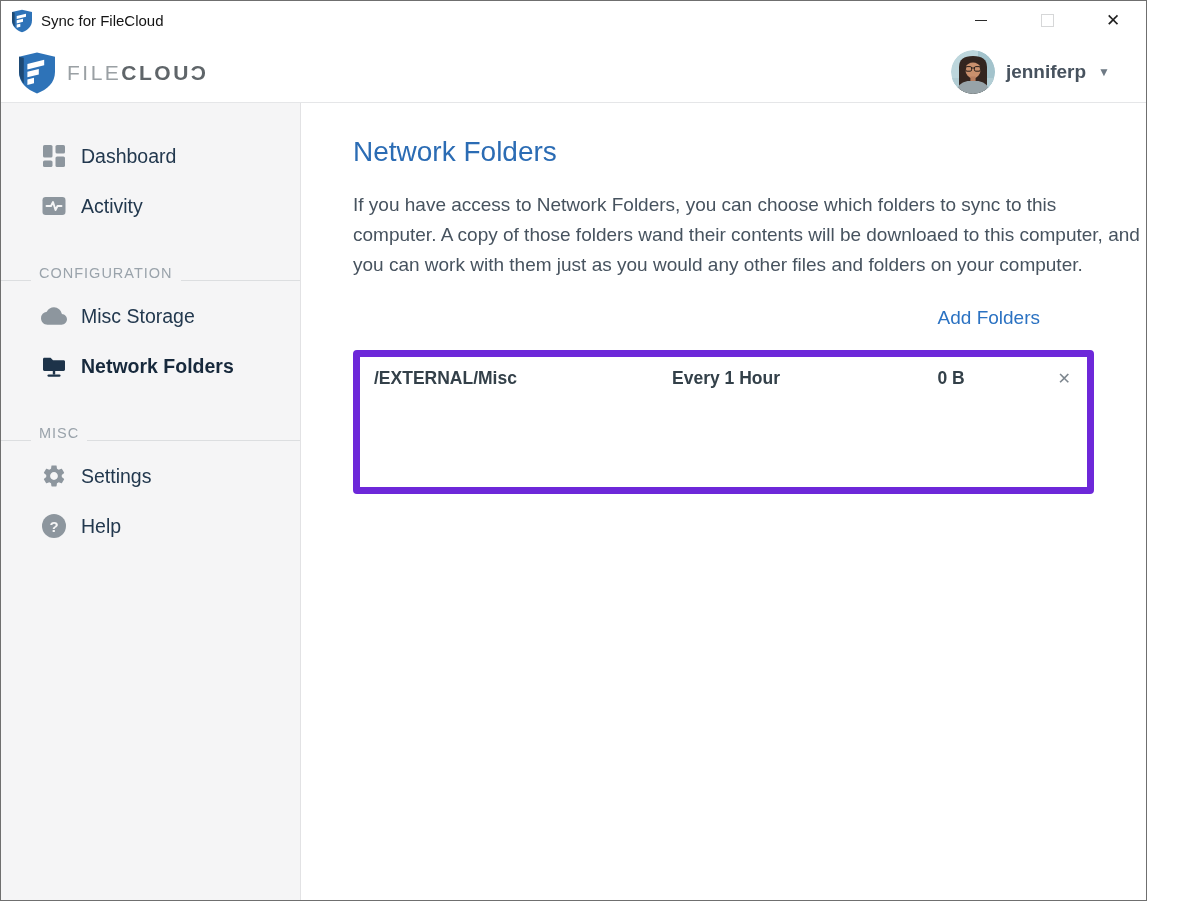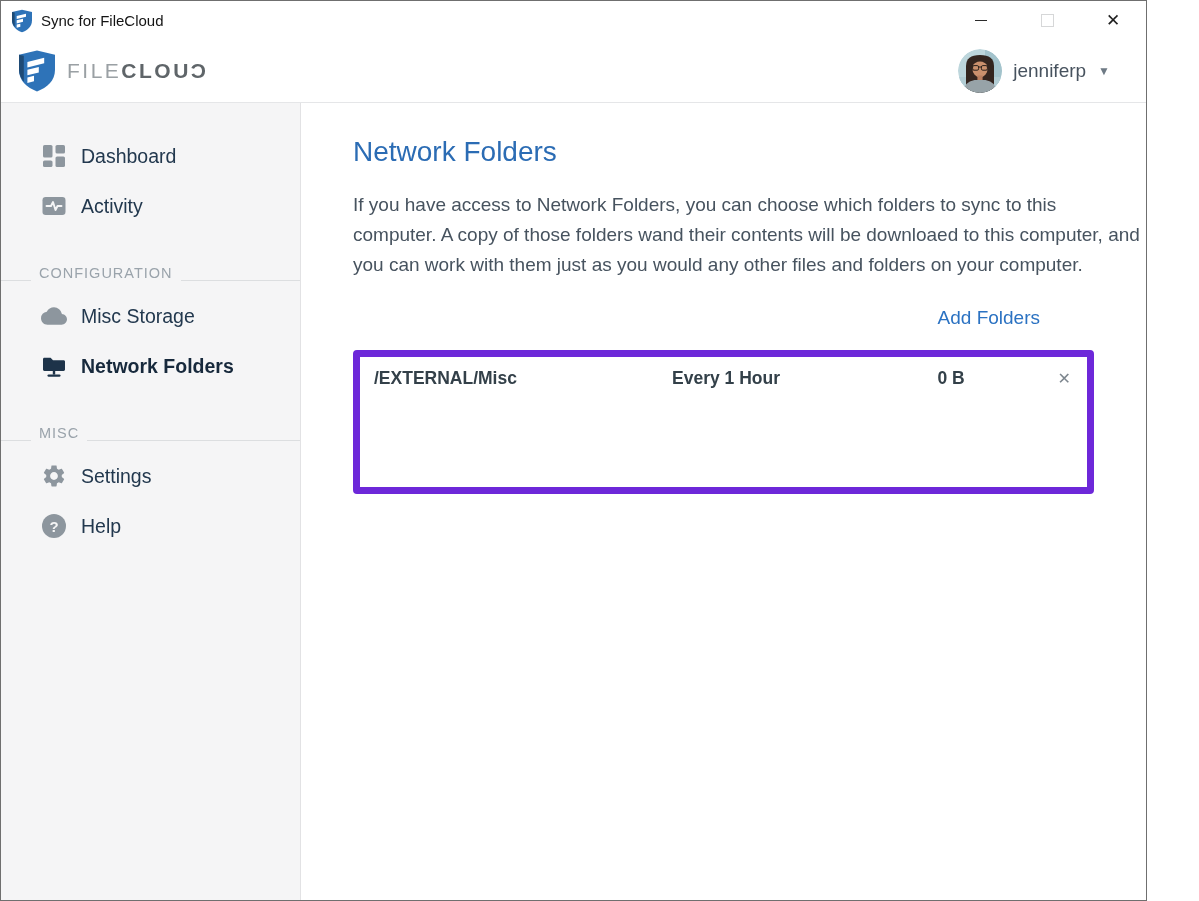--- a/index.html
+++ b/index.html
@@ -16,31 +16,31 @@
   .titlebar { height:39px; flex:0 0 39px; display:flex; align-items:center; background:#fff; }
   .titlebar-icon { width:20px; height:24px; margin-left:11px; flex:0 0 auto; }
   .titlebar-title { margin-left:9px; font-size:15px; color:#141414; }
   .titlebar-spacer { flex:1; }
   .winbtn { width:66px; height:39px; display:flex; align-items:center; justify-content:center; cursor:default; }
   .min-line { width:12px; height:0; border-top:1.6px solid #2b2b2b; display:block; }
   .max-box { width:13px; height:13px; border:1px solid #d6d7d8; display:block; }
   .close-glyph { font-size:17px; color:#1f1f1f; line-height:1; }
 
   
-  .header { height:63px; flex:0 0 63px; display:flex; align-items:center; background:#fff; border-bottom:1px solid #e5e6e8; padding:0 36px 0 18px; }
+  .header { height:63px; flex:0 0 63px; display:flex; align-items:flex-end; background:#fff; border-bottom:1px solid #e5e6e8; padding:0 36px 8px 18px; }
   .logo { display:flex; align-items:center; gap:12px; }
   .logo-shield { width:36px; height:42px; }
   .logo-text { font-size:21px; letter-spacing:2.5px; }
   .logo-file { color:#9aa0a4; font-weight:400; }
   .logo-cloud { color:#5f6569; font-weight:700; }
   .logo-d { color:#5f6569; font-weight:700; }
   .header-spacer { flex:1; }
   .user-chip { display:flex; align-items:center; gap:11px; cursor:pointer; }
   .avatar { width:44px; height:44px; border-radius:50%; overflow:hidden; flex:0 0 auto; }
-  .username { font-size:19px; font-weight:400; color:#47525e; }
+  .username { font-size:19px; font-weight:700; color:#47525e; }
   .caret { font-size:12px; color:#6e7a85; margin-left:1px; }
 
   
   .app-body { flex:1; display:flex; min-height:0; }
 
   
   .sidebar { width:300px; flex:0 0 300px; background:#f5f5f6; border-right:1px solid #e2e2e4; padding-top:28px; }
   .nav-item { height:50px; display:flex; align-items:center; padding-left:40px; gap:14px; font-size:19.5px; color:#22384e; cursor:pointer; }
   .nav-item .nav-icon { width:26px; height:26px; display:flex; align-items:center; justify-content:center; color:#8d969e; flex:0 0 auto; }
   .nav-item.active { font-weight:700; color:#17293c; }

